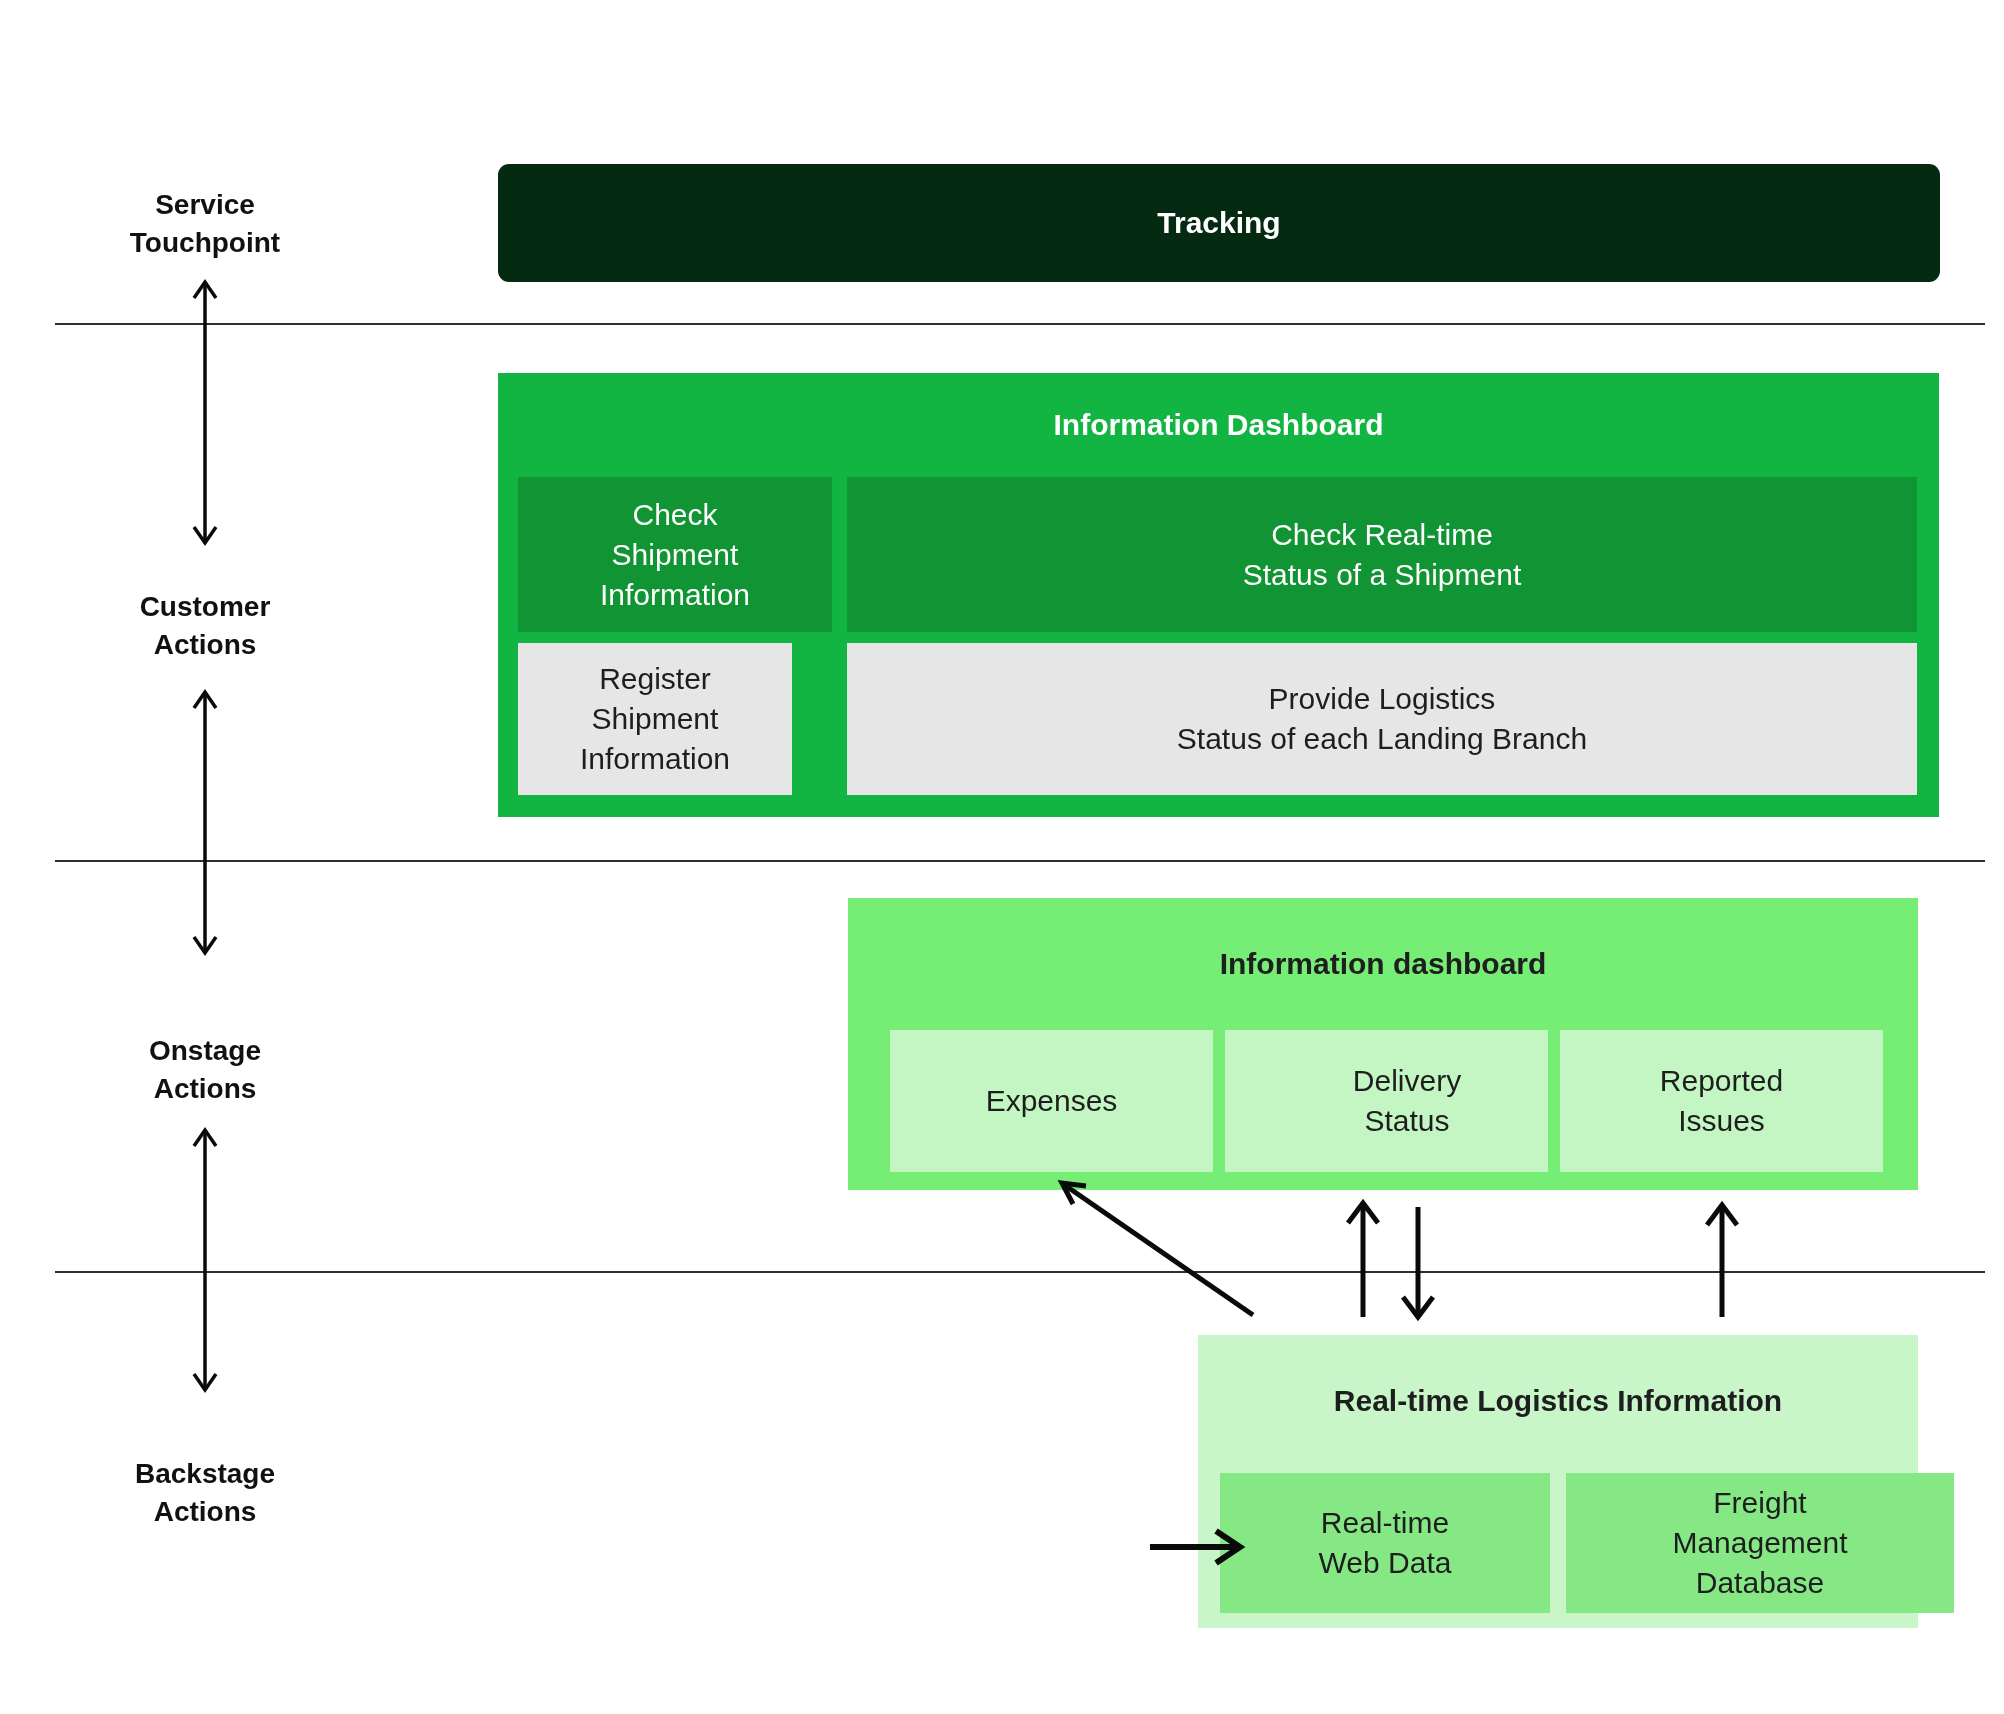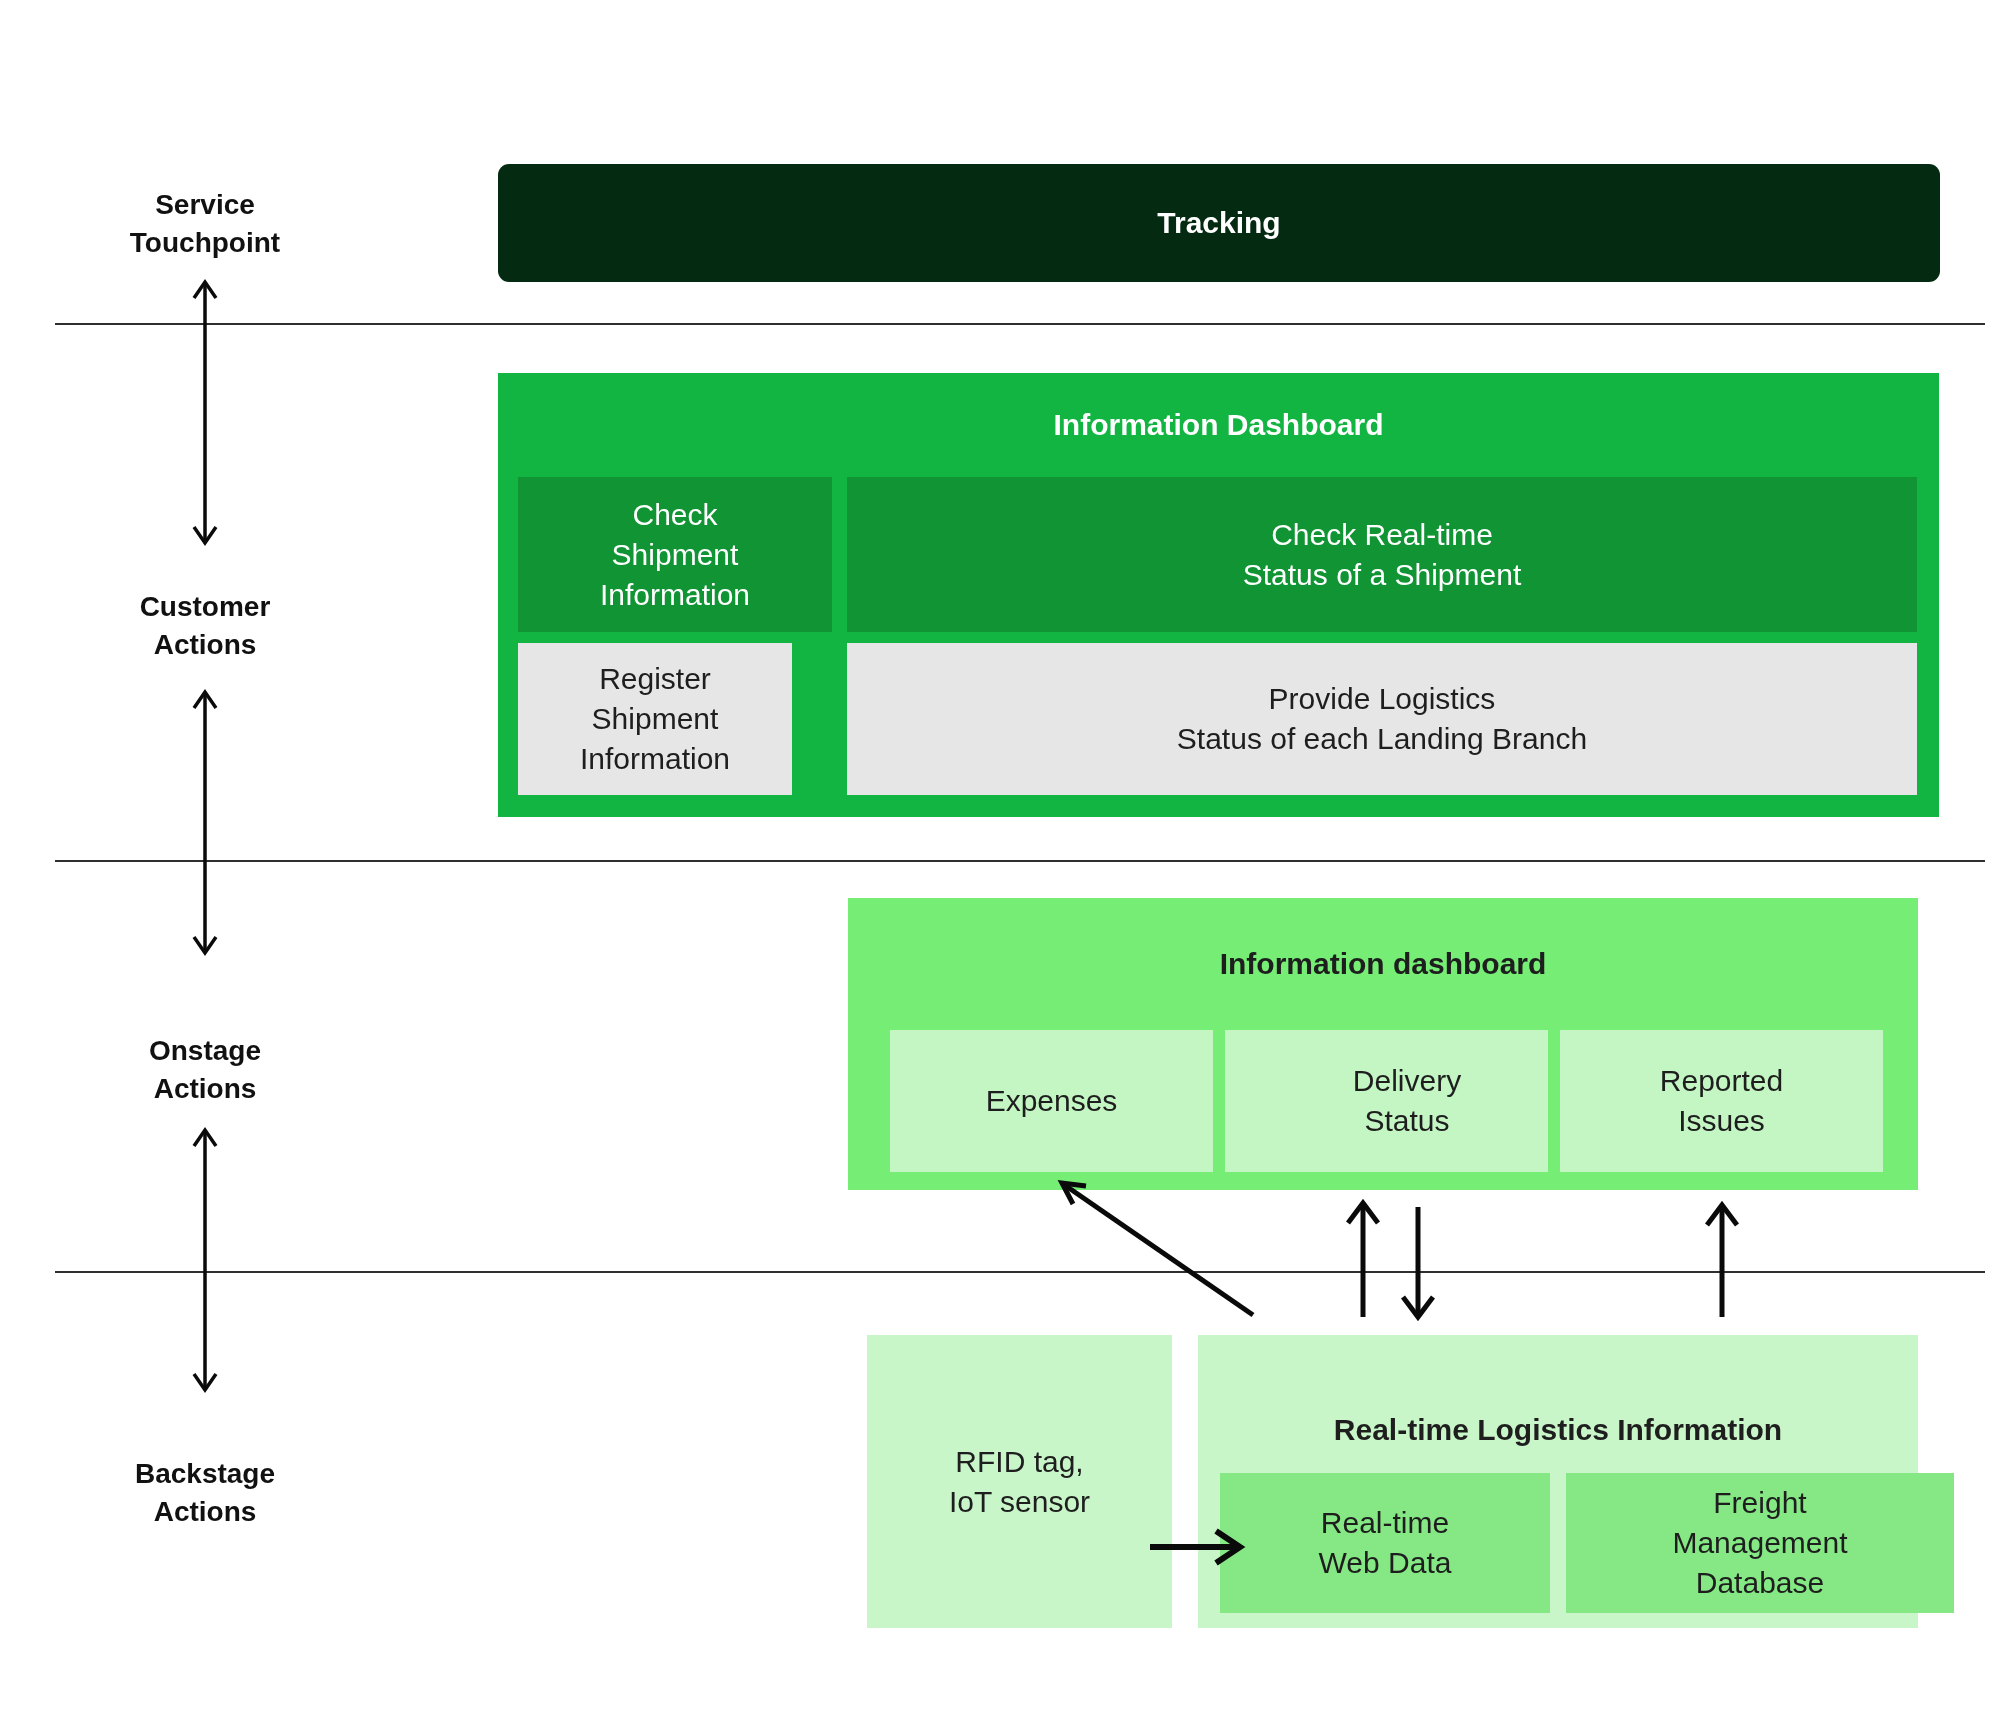--- a/index.html
+++ b/index.html
@@ -20,21 +20,21 @@
   #cust-check-rt{left:847px;top:477px;width:1070px;height:155px;background:#119434;}
   #cust-register{left:518px;top:643px;width:274px;height:152px;background:#e6e6e6;}
   #cust-provide{left:847px;top:643px;width:1070px;height:152px;background:#e6e6e6;}
   #on-outer{left:848px;top:898px;width:1070px;height:292px;background:#76ee76;}
   #on-title{left:848px;top:898px;width:1070px;height:132px;color:#1e1e1e;font-weight:600;font-size:30px;}
   #on-expenses{left:890px;top:1030px;width:323px;height:142px;background:#c3f6c3;}
   #on-delivery{left:1225px;top:1030px;width:323px;height:142px;background:#c3f6c3;padding-left:41px;}
   #on-reported{left:1560px;top:1030px;width:323px;height:142px;background:#c3f6c3;}
   #bk-rfid{left:867px;top:1335px;width:305px;height:293px;background:#c9f6c9;}
   #bk-outer{left:1198px;top:1335px;width:720px;height:293px;background:#c9f6c9;}
-  #bk-title{left:1198px;top:1335px;width:720px;height:132px;color:#1e1e1e;font-weight:600;font-size:30px;margin-top:29px;}
+  #bk-title{left:1198px;top:1335px;width:720px;height:132px;color:#1e1e1e;font-weight:600;font-size:30px;}
   #bk-webdata{left:1220px;top:1473px;width:330px;height:140px;background:#85e885;}
   #bk-freight{left:1566px;top:1473px;width:388px;height:140px;background:#85e885;}
   #arrow-layer{position:absolute;left:0;top:0;width:2004px;height:1714px;pointer-events:none;}
   svg line, svg polyline{stroke:#0a0a0a;fill:none;}
 </style>
 </head>
 <body>
 <div id="canvas">
 
   <div class="divider" style="top:323px"></div>
@@ -66,22 +66,20 @@
 Status of each Landing Branch</div>
 
   <div id="on-outer" class="box"></div>
   <div id="on-title" class="box">Information dashboard</div>
   <div id="on-expenses" class="box cell-text-dark">Expenses</div>
   <div id="on-delivery" class="box cell-text-dark">Delivery
 Status</div>
   <div id="on-reported" class="box cell-text-dark">Reported
 Issues</div>
 
-  <div id="bk-rfid" class="box cell-text-dark">RFID tag,
-IoT sensor</div>
   <div id="bk-outer" class="box"></div>
   <div id="bk-title" class="box">Real-time Logistics Information</div>
   <div id="bk-webdata" class="box cell-text-dark">Real-time
 Web Data</div>
   <div id="bk-freight" class="box cell-text-dark">Freight
 Management
 Database</div>
 
   <svg id="arrow-layer" viewBox="0 0 2004 1714" xmlns="http://www.w3.org/2000/svg">
 

